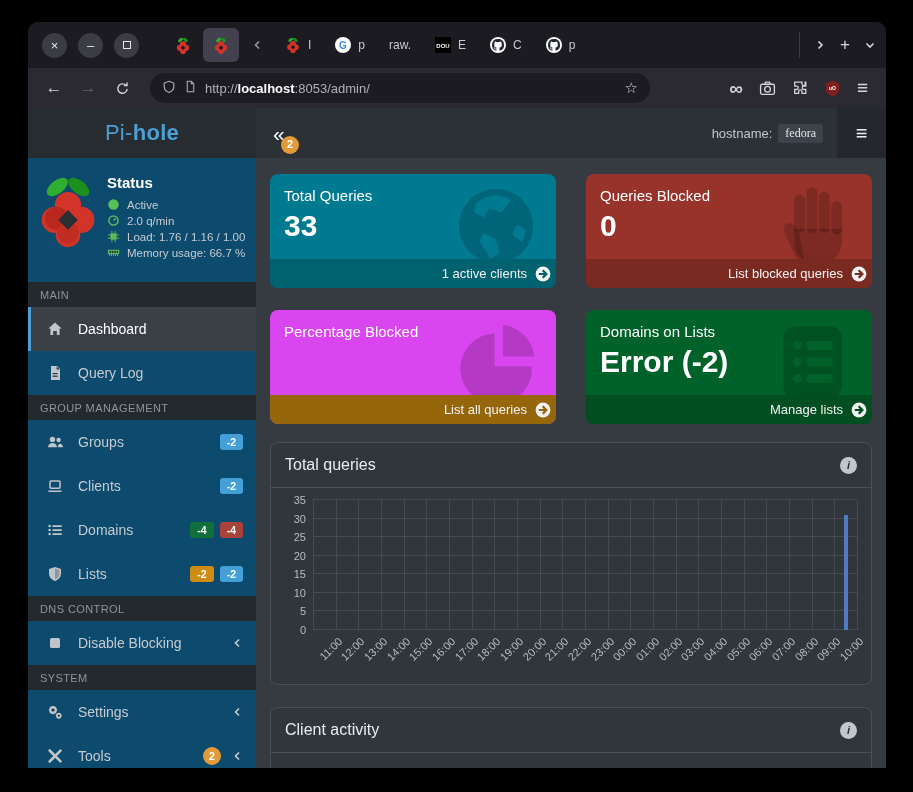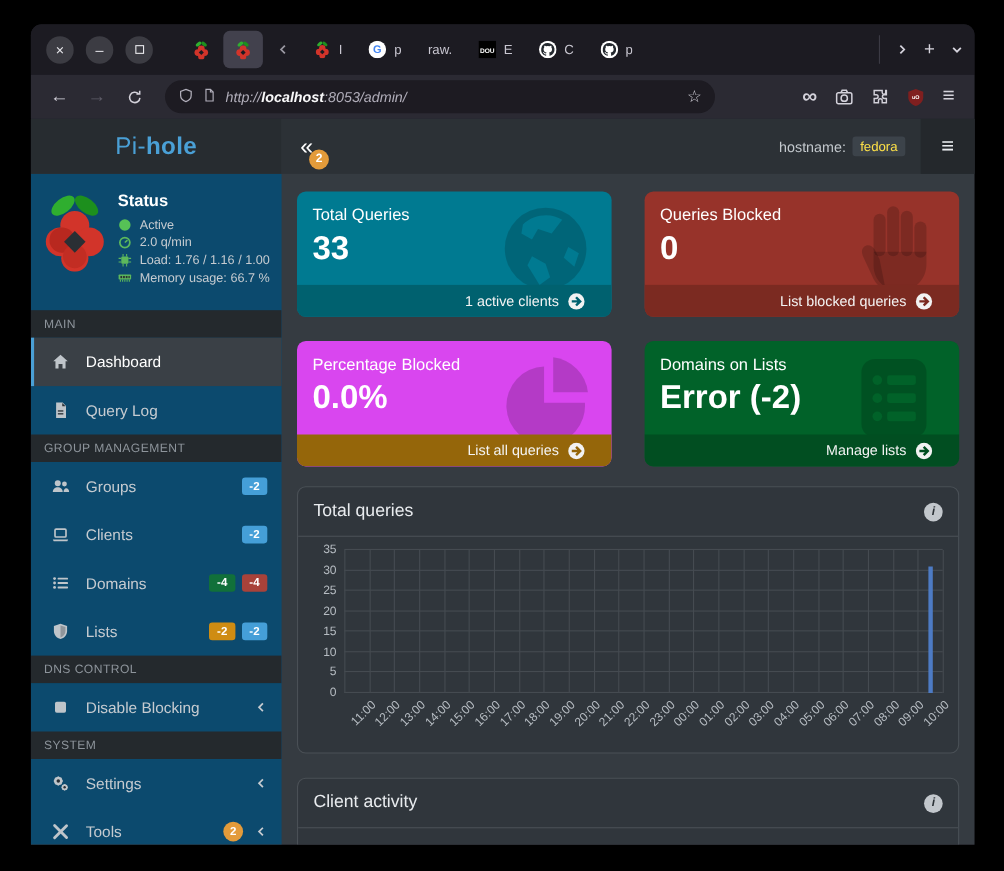--- a/index.html
+++ b/index.html
@@ -28,42 +28,42 @@
                  border-left:1px solid #3b3a44; height:26px; }
   .tact { color:#d6d4dd; font-size:17px; display:flex; align-items:center; }
 
   .navbar { height:40px; background:#2b2a33; display:flex; align-items:center; padding:0 12px; gap:6px; }
   .nav-btn { width:28px; height:28px; display:flex; align-items:center; justify-content:center;
              color:#d3d1da; font-size:17px; border-radius:4px; }
   .nav-btn.disabled { color:#605e6a; }
   .urlbar { flex:1; max-width:500px; height:30px; background:#1d1b22; border-radius:15px;
             display:flex; align-items:center; gap:8px; padding:0 12px; margin:0 8px;
             color:#b1aeba; font-size:13px; }
-  .url-text { flex:1; overflow:hidden; white-space:nowrap;font-style:italic; }
+  .url-text { flex:1; overflow:hidden; white-space:nowrap; }
   .url-host { color:#f9f9fa; font-weight:700; }
   .url-star { color:#d3d1da; font-size:15px; }
   .nav-right { display:flex; align-items:center; gap:16px; margin-left:auto; padding-right:6px; }
   .nav-right .nico { display:flex; align-items:center; justify-content:center; color:#d3d1da; }
   .inf { font-size:19px; font-weight:700; color:#ececf0; line-height:1; }
   .burger { font-size:19px; color:#e6e4ee; }
 
   
   .page { height:660px; background:#353b41; display:flex; flex-direction:column; color:#c6cbd0; }
   .page-header { height:50px; display:flex; flex:0 0 auto; }
   .brand-area { width:228px; background:#272c30; display:flex; align-items:center; justify-content:center;
                 font-size:22px; color:#4aa0d6; letter-spacing:.3px; }
   .brand-light { font-weight:300; }
   .brand-bold { font-weight:700; }
   .header-rest { flex:1; background:#2c3136; display:flex; align-items:center; padding-left:17px; position:relative; }
   .collapse-btn { position:relative; color:#fff; font-size:21px; line-height:1; width:26px; cursor:pointer; }
   .collapse-badge { position:absolute; left:8px; top:13px; width:18px; height:18px; border-radius:50%;
                     background:#e39b3a; color:#fff; font-size:11px; font-weight:700;
                     display:flex; align-items:center; justify-content:center; }
   .hostname { margin-left:auto; font-size:13px; color:#c3c8cd; display:flex; align-items:center; gap:6px; padding-right:14px; }
-  .hostname code { background:#3c434a; color:#fde047; font-family:Liberation Sans, sans-serif;
+  .hostname code { background:#3c434a; color:#e5e5e5; font-family:Liberation Serif, serif;
                    font-size:12px; padding:2px 7px; border-radius:3px; }
   .header-menu { width:49px; height:100%; background:#24282c; color:#e9ecef; display:flex;
                  align-items:center; justify-content:center; font-size:20px; cursor:pointer; }
 
   .page-body { flex:1; display:flex; overflow:hidden; }
   .sidebar { width:228px; background:#0c4a6e; overflow:hidden; flex:0 0 auto; }
   .status-panel { display:flex; gap:11px; padding:15px 8px 20px 12px; }
   .logo svg { width:56px; height:74px; }
   .status-title { color:#fff; font-weight:700; font-size:15px; margin:1px 0 7px; }
   .status-line { display:flex; align-items:center; gap:7px; font-size:11.5px; color:#c6cbd0; margin:3px 0; }
@@ -83,21 +83,21 @@
   .menu-item.no-badge .mi-chevron { margin-left:auto; }
 
   .content { flex:1; padding:16px 14px 0; overflow:hidden; }
   .cards { display:grid; grid-template-columns:1fr 1fr; gap:22px 30px; }
   .card { height:114px; border-radius:8px; position:relative; overflow:hidden; color:#fff; }
   .card-title { font-size:15px; padding:13px 0 0 14px; position:relative; z-index:2; }
   .card-value { font-size:30px; font-weight:700; padding:5px 0 0 14px; position:relative; z-index:2; }
   .card-icon { position:absolute; right:16px; top:8px; width:88px; height:88px; z-index:1; }
   .card-icon svg { width:88px; height:88px; }
   .card-footer { position:absolute; left:0; right:0; bottom:0; height:29px; display:flex; align-items:center;
-                 justify-content:flex-end; gap:8px; padding-right:24px; font-size:13px; color:#f4f4f4; z-index:3; cursor:pointer; }
+                 justify-content:flex-end; gap:8px; padding-right:5px; font-size:13px; color:#f4f4f4; z-index:3; cursor:pointer; }
   .go-ico { width:16px; height:16px; display:flex; }
   .go-ico svg { width:16px; height:16px; }
 
   .panel { margin-top:18px; background:#30363c; border:1px solid #4a5056; border-radius:8px; overflow:hidden; }
   .panel-header { height:45px; display:flex; align-items:center; padding:0 14px; color:#e9ecef;
                   font-size:16px; border-bottom:1px solid #4a5056; }
   .info-ico { margin-left:auto; width:17px; height:17px; border-radius:50%; background:#c2c7cc; color:#2b3136;
               font-size:11px; font-weight:700; font-style:italic; display:flex; align-items:center; justify-content:center; cursor:pointer; }
   .panel-body { padding:12px 14px 4px; }
 
@@ -538,21 +538,20 @@
                   <span class="go-ico">
                     <svg viewBox="0 0 16 16">
                       <circle cx="8" cy="8" r="7.4" fill="#f2f2f2"></circle>
                       <path d="M3.8 6.9h5L6.9 5l1.6-1.5L13 8l-4.5 4.5L6.9 11l1.9-1.9h-5Z" fill="#7b2a21"></path>
                     </svg>
                   </span>
                 </div>
               </div>
               <div class="card" style="background: #d946ef;">
                 <div class="card-title">Percentage Blocked</div>
-                <div class="card-value">0.0%</div>
                 <div class="card-icon"><svg viewBox="0 0 64 64" fill="rgba(0,0,0,.17)">
                     <path d="M37 5a26 26 0 0 1 23 23H37Z"></path>
                     <path d="M31 11A26 26 0 1 0 58 35H31Z"></path>
                   </svg></div>
                 <div class="card-footer" style="background: rgb(149, 102, 10);">
                   <span>List all queries</span>
                   <span class="go-ico">
                     <svg viewBox="0 0 16 16">
                       <circle cx="8" cy="8" r="7.4" fill="#f2f2f2"></circle>
                       <path d="M3.8 6.9h5L6.9 5l1.6-1.5L13 8l-4.5 4.5L6.9 11l1.9-1.9h-5Z" fill="#95660a"></path>

